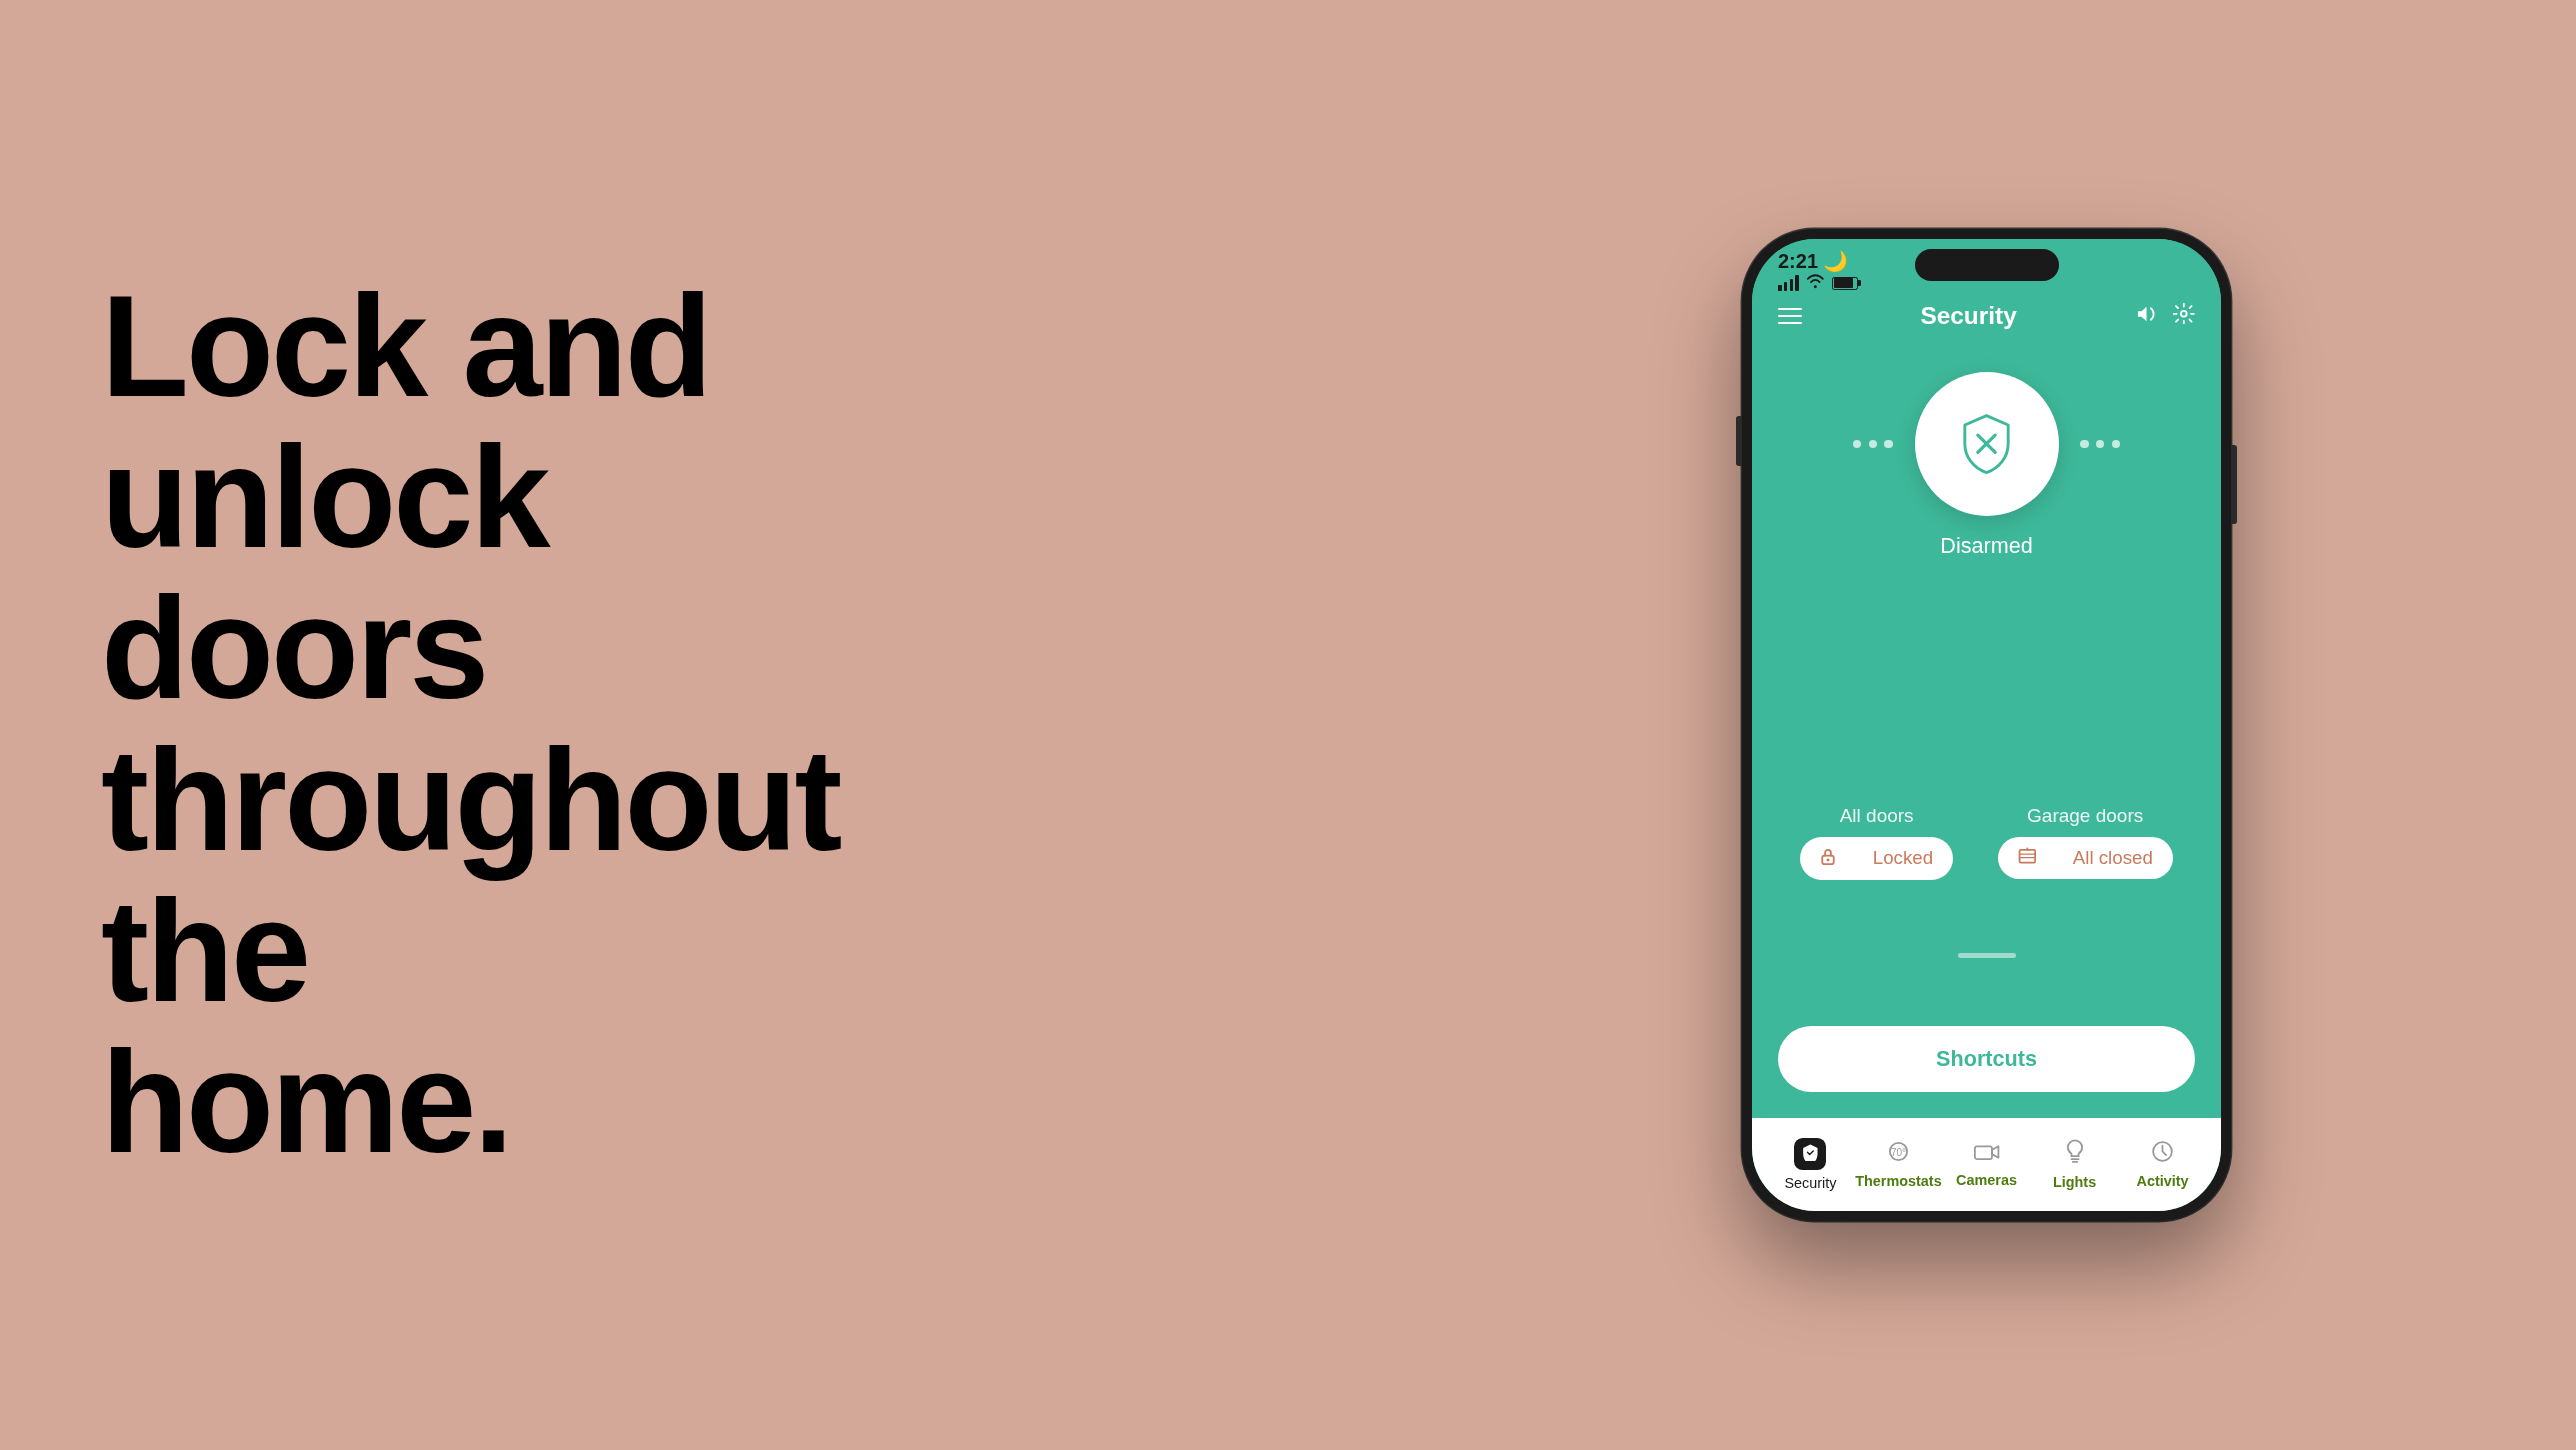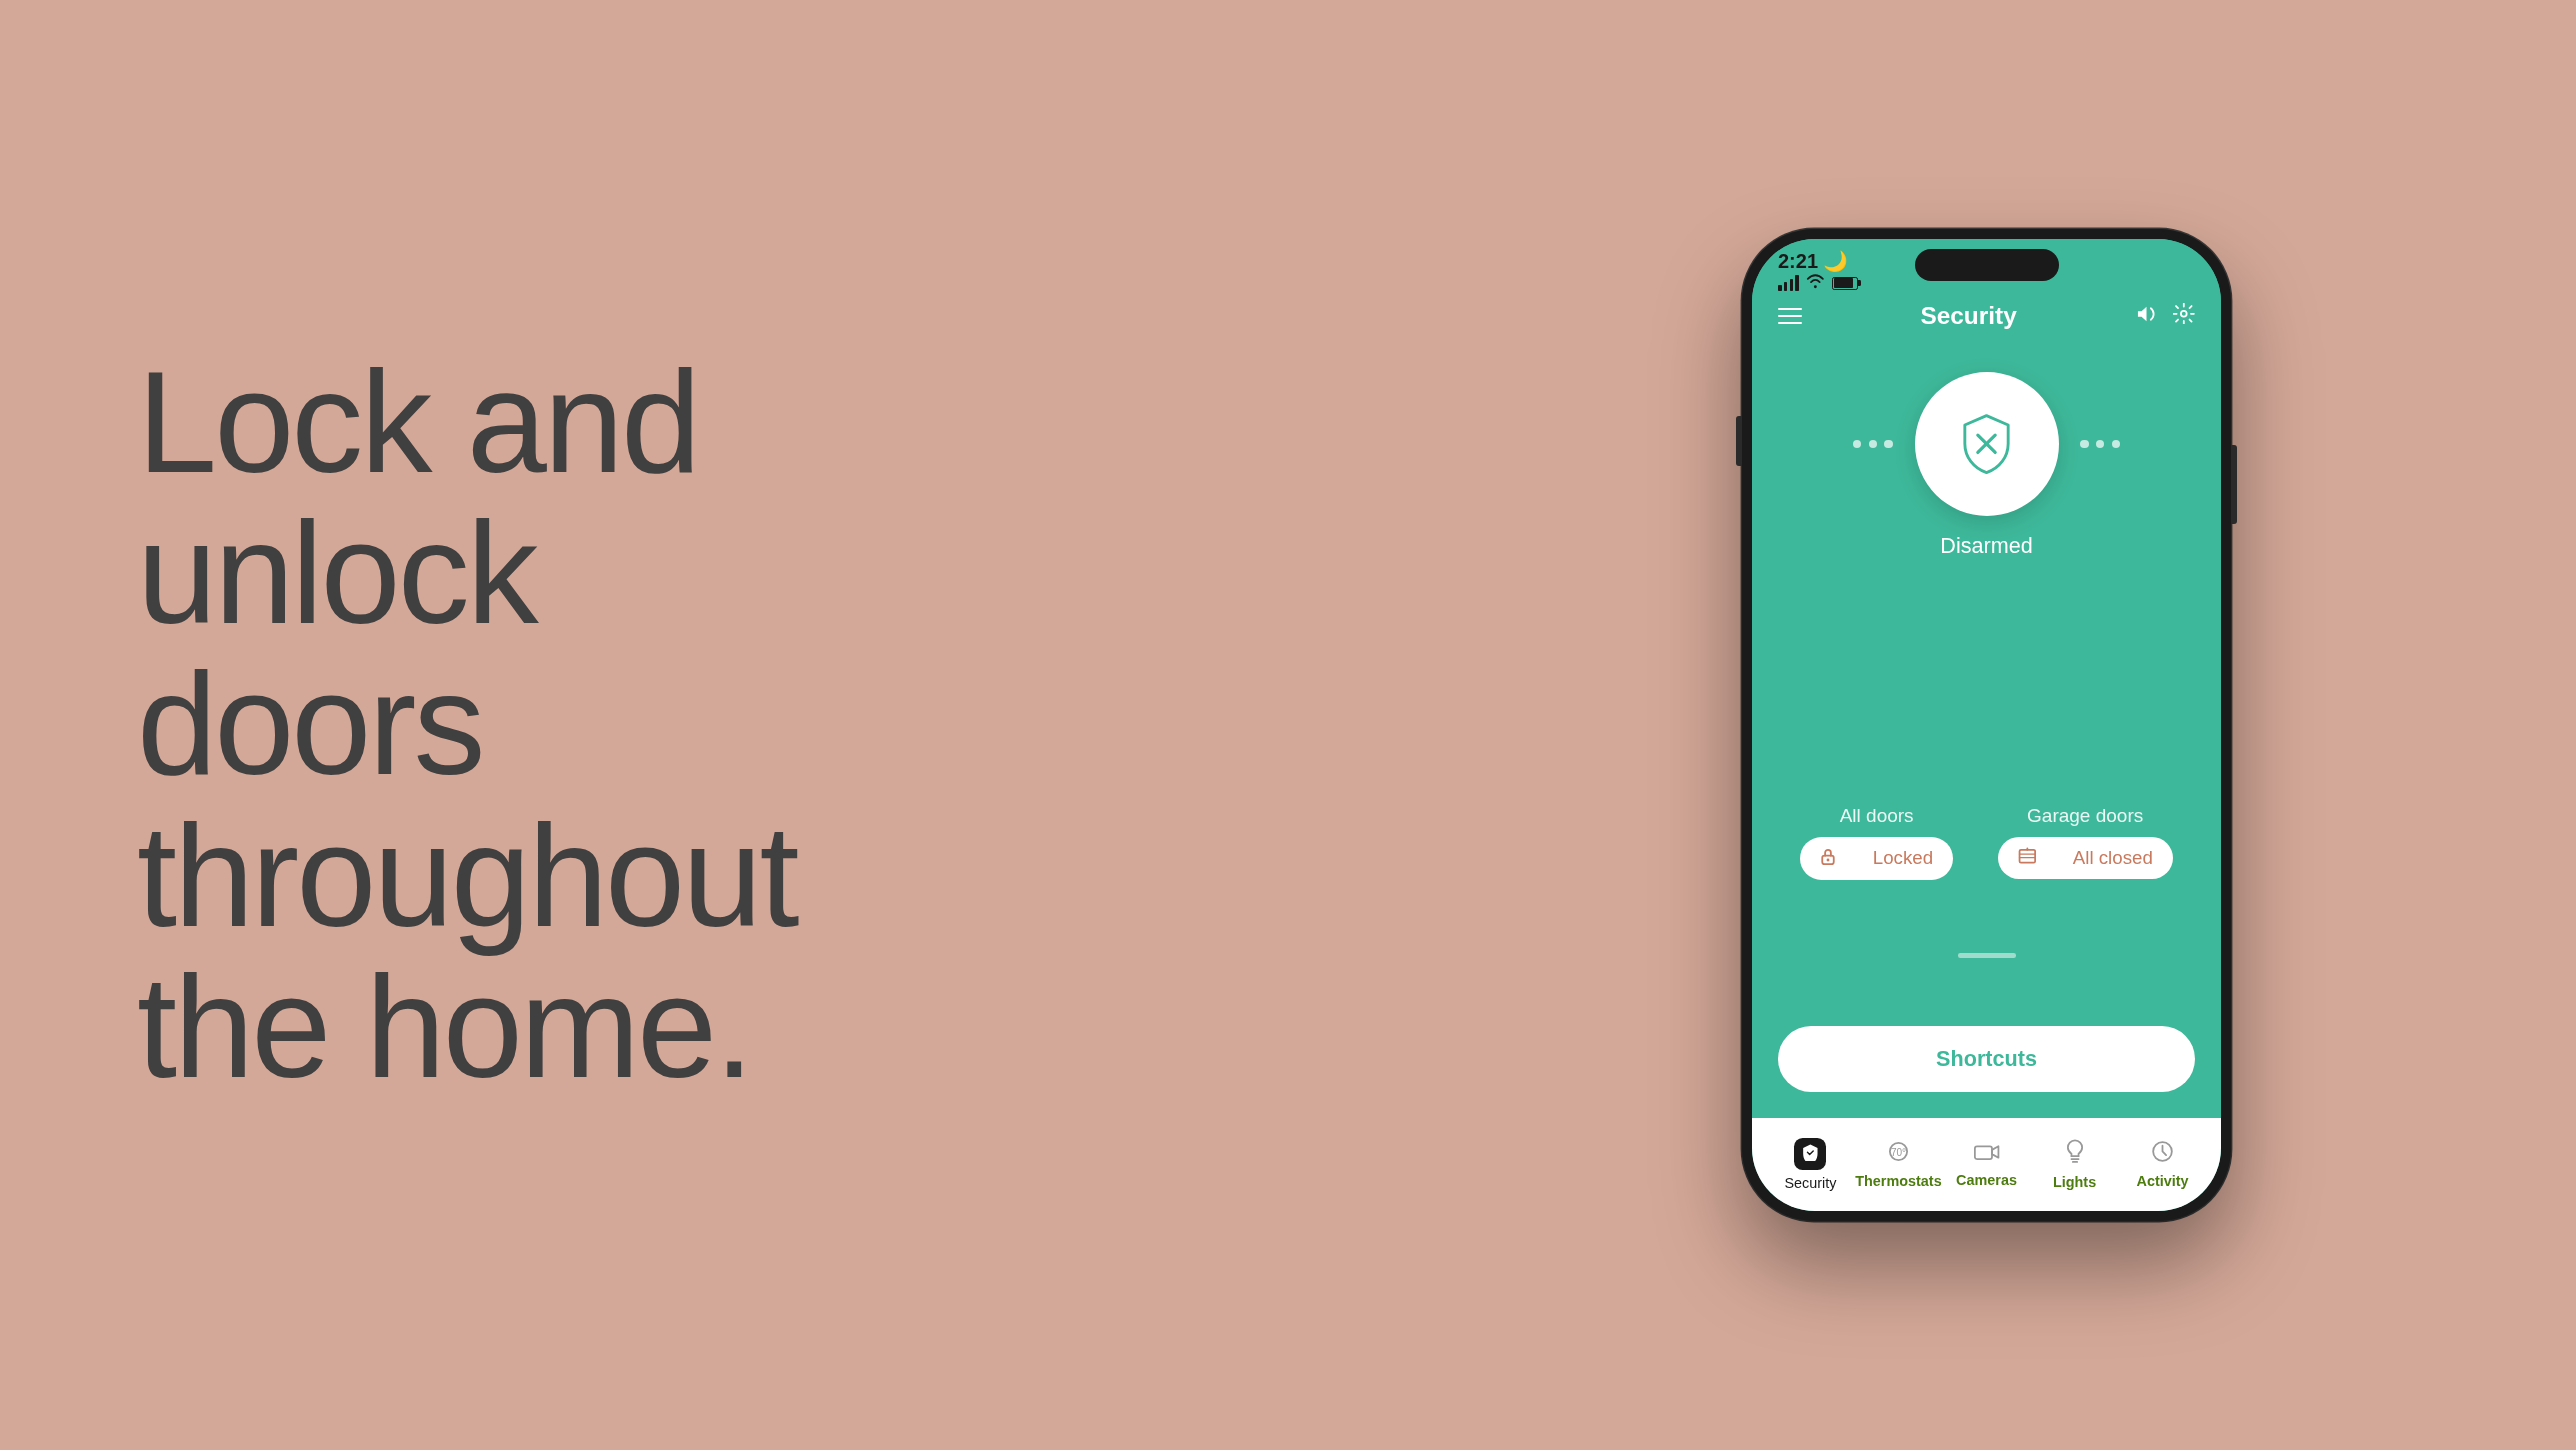--- a/index.html
+++ b/index.html
@@ -20,27 +20,26 @@
       position: relative;
       display: flex;
       align-items: center;
     }
 
     .hero-text {
       position: absolute;
       left: 101px;
       top: 50%;
       transform: translateY(-50%);
-      color: #404040;
+      color: #000000;
       font-size: 144px;
-      font-weight: 400;
+      font-weight: 700;
       line-height: 1.05;
       letter-spacing: -2.9px;
       max-width: 647px;
-      margin-left: 36px;
     }
 
     .phone-wrapper {
       position: absolute;
       right: 345px;
       top: 50%;
       transform: translateY(-50%);
       width: 489px;
       height: 992px;
     }

